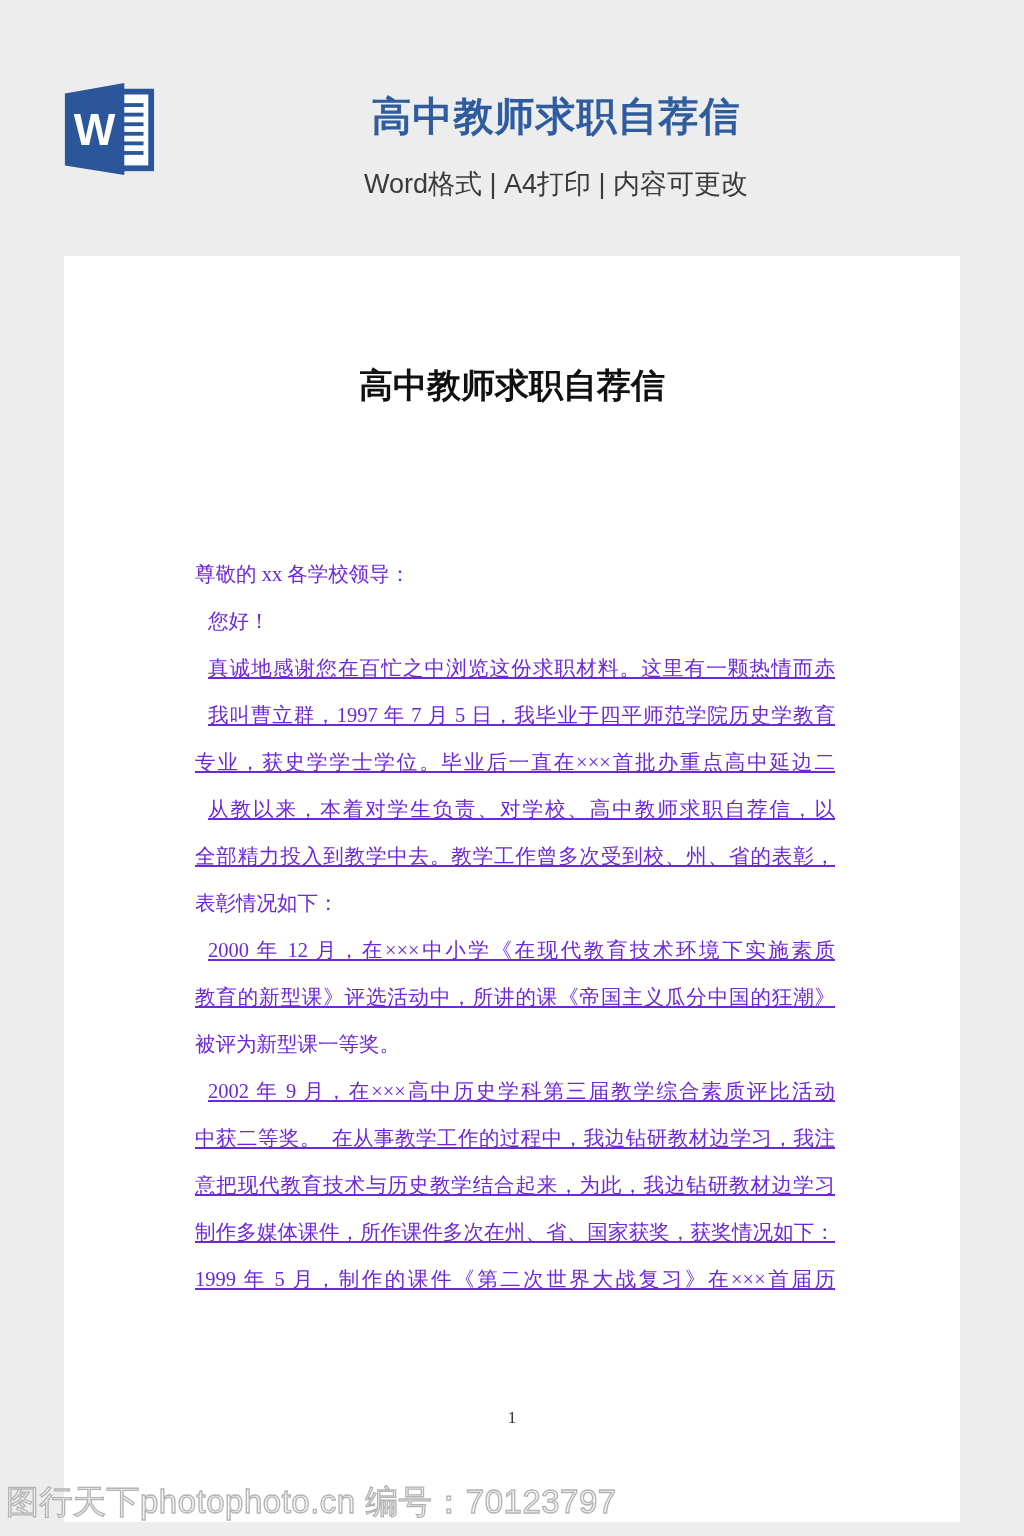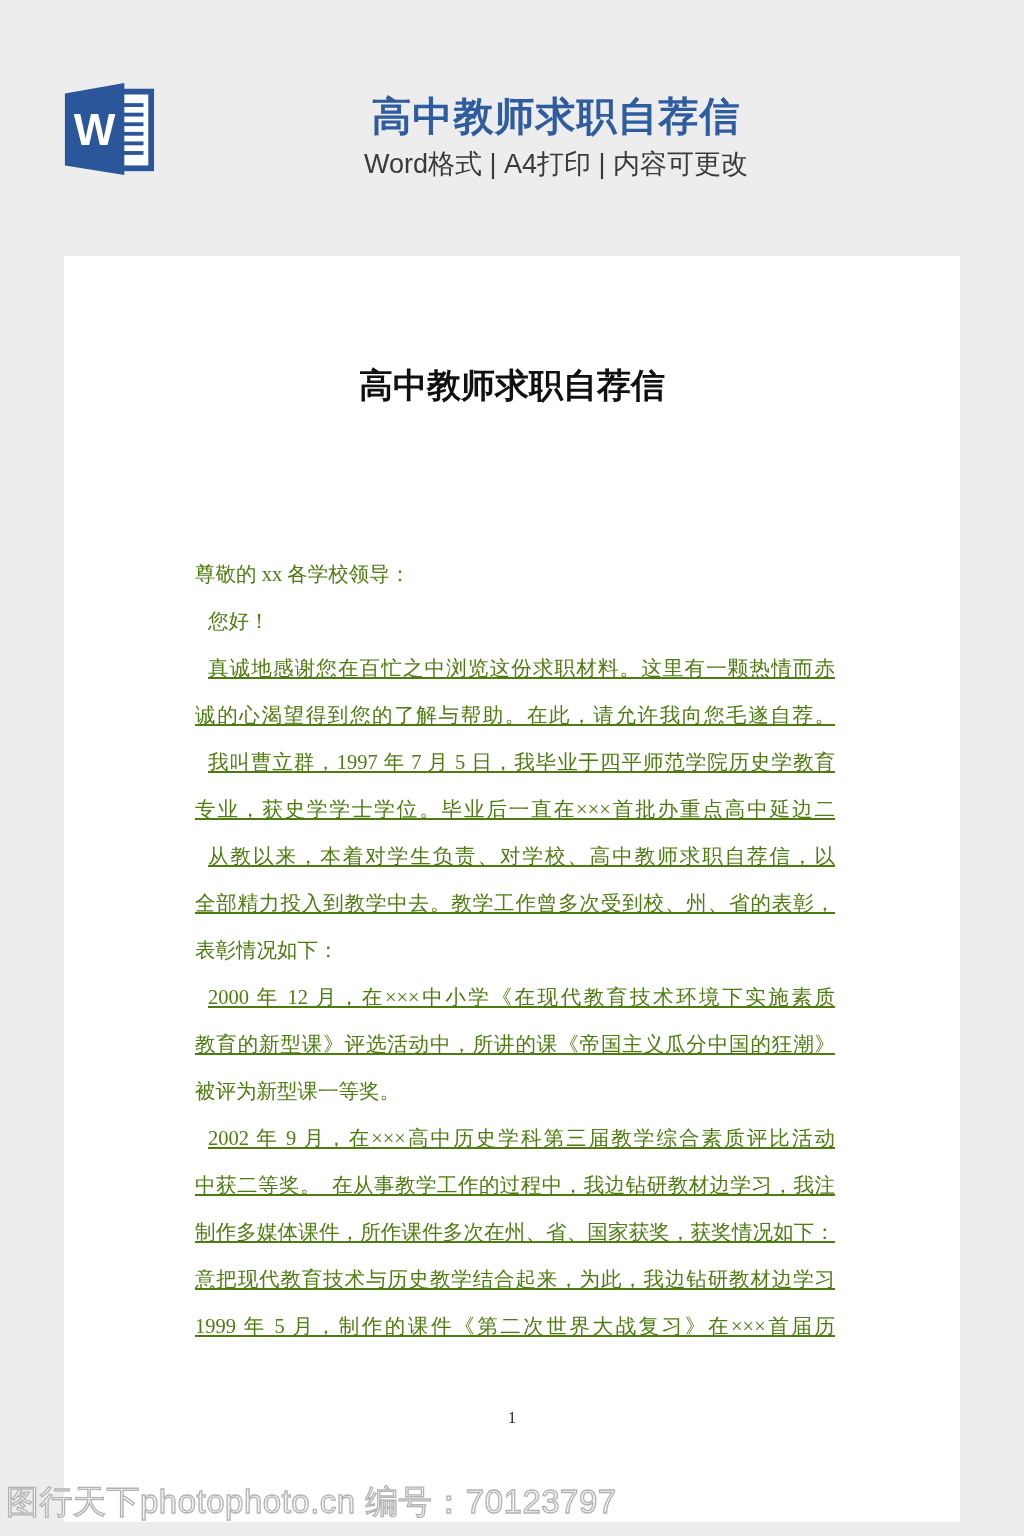--- a/index.html
+++ b/index.html
@@ -39,21 +39,21 @@
     font-family: "Liberation Sans", "DejaVu Sans", sans-serif;
   }
   .header-title {
     font-size: 40px;
     line-height: 48px;
     font-weight: bold;
     color: #2e5c9e;
     letter-spacing: 1px;
   }
   .header-sub {
-    margin-top: 8px;
+    margin-top: 28px;
     font-size: 27px;
     line-height: 32px;
     color: #3a3a3a;
     text-align: center;
   }
 
   
   .page {
     position: absolute;
     left: 64px;
@@ -72,21 +72,21 @@
     line-height: 44px;
     font-weight: bold;
     color: #101010;
   }
   .doc-body {
     position: absolute;
     top: 295px;
     left: 131px;
     width: 640px;
     font-size: 20.5px;
-    color: #4d7c0f;
+    color: #6d28d9;
   }
   .ln {
     height: 47px;
     line-height: 47px;
     white-space: pre-wrap;
     text-align: left;
   }
   .fill {
     text-align: justify;
     text-align-last: justify;
@@ -143,32 +143,31 @@
   </div>
 </div>
 
 <div class="page">
   <div class="doc-title">高中教师求职自荐信</div>
 
   <div class="doc-body">
     <div class="ln">尊敬的 xx 各学校领导：</div>
     <div class="ln ind">您好！</div>
     <div class="ln ind fill">真诚地感谢您在百忙之中浏览这份求职材料。这里有一颗热情而赤</div>
-    <div class="ln fill">诚的心渴望得到您的了解与帮助。在此，请允许我向您毛遂自荐。</div>
     <div class="ln ind fill">我叫曹立群，1997 年 7 月 5 日，我毕业于四平师范学院历史学教育</div>
     <div class="ln fill">专业，获史学学士学位。毕业后一直在×××首批办重点高中延边二</div>
     <div class="ln ind fill">从教以来，本着对学生负责、对学校、高中教师求职自荐信，以</div>
     <div class="ln fill">全部精力投入到教学中去。教学工作曾多次受到校、州、省的表彰，</div>
     <div class="ln">表彰情况如下：</div>
     <div class="ln ind fill">2000 年 12 月，在×××中小学《在现代教育技术环境下实施素质</div>
     <div class="ln fill">教育的新型课》评选活动中，所讲的课《帝国主义瓜分中国的狂潮》</div>
     <div class="ln">被评为新型课一等奖。</div>
     <div class="ln ind fill">2002 年 9 月，在×××高中历史学科第三届教学综合素质评比活动</div>
     <div class="ln fill">中获二等奖。  在从事教学工作的过程中，我边钻研教材边学习，我注</div>
+    <div class="ln fill">意把现代教育技术与历史教学结合起来，为此，我边钻研教材边学习</div>
     <div class="ln fill">制作多媒体课件，所作课件多次在州、省、国家获奖，获奖情况如下：</div>
-    <div class="ln fill">意把现代教育技术与历史教学结合起来，为此，我边钻研教材边学习</div>
     <div class="ln fill">1999 年 5 月，制作的课件《第二次世界大战复习》在×××首届历</div>
   </div>
 
   <div class="page-num">1</div>
 </div>
 
 <div class="watermark">图行天下photophoto.cn 编号：70123797</div>
 
 </body></html>

